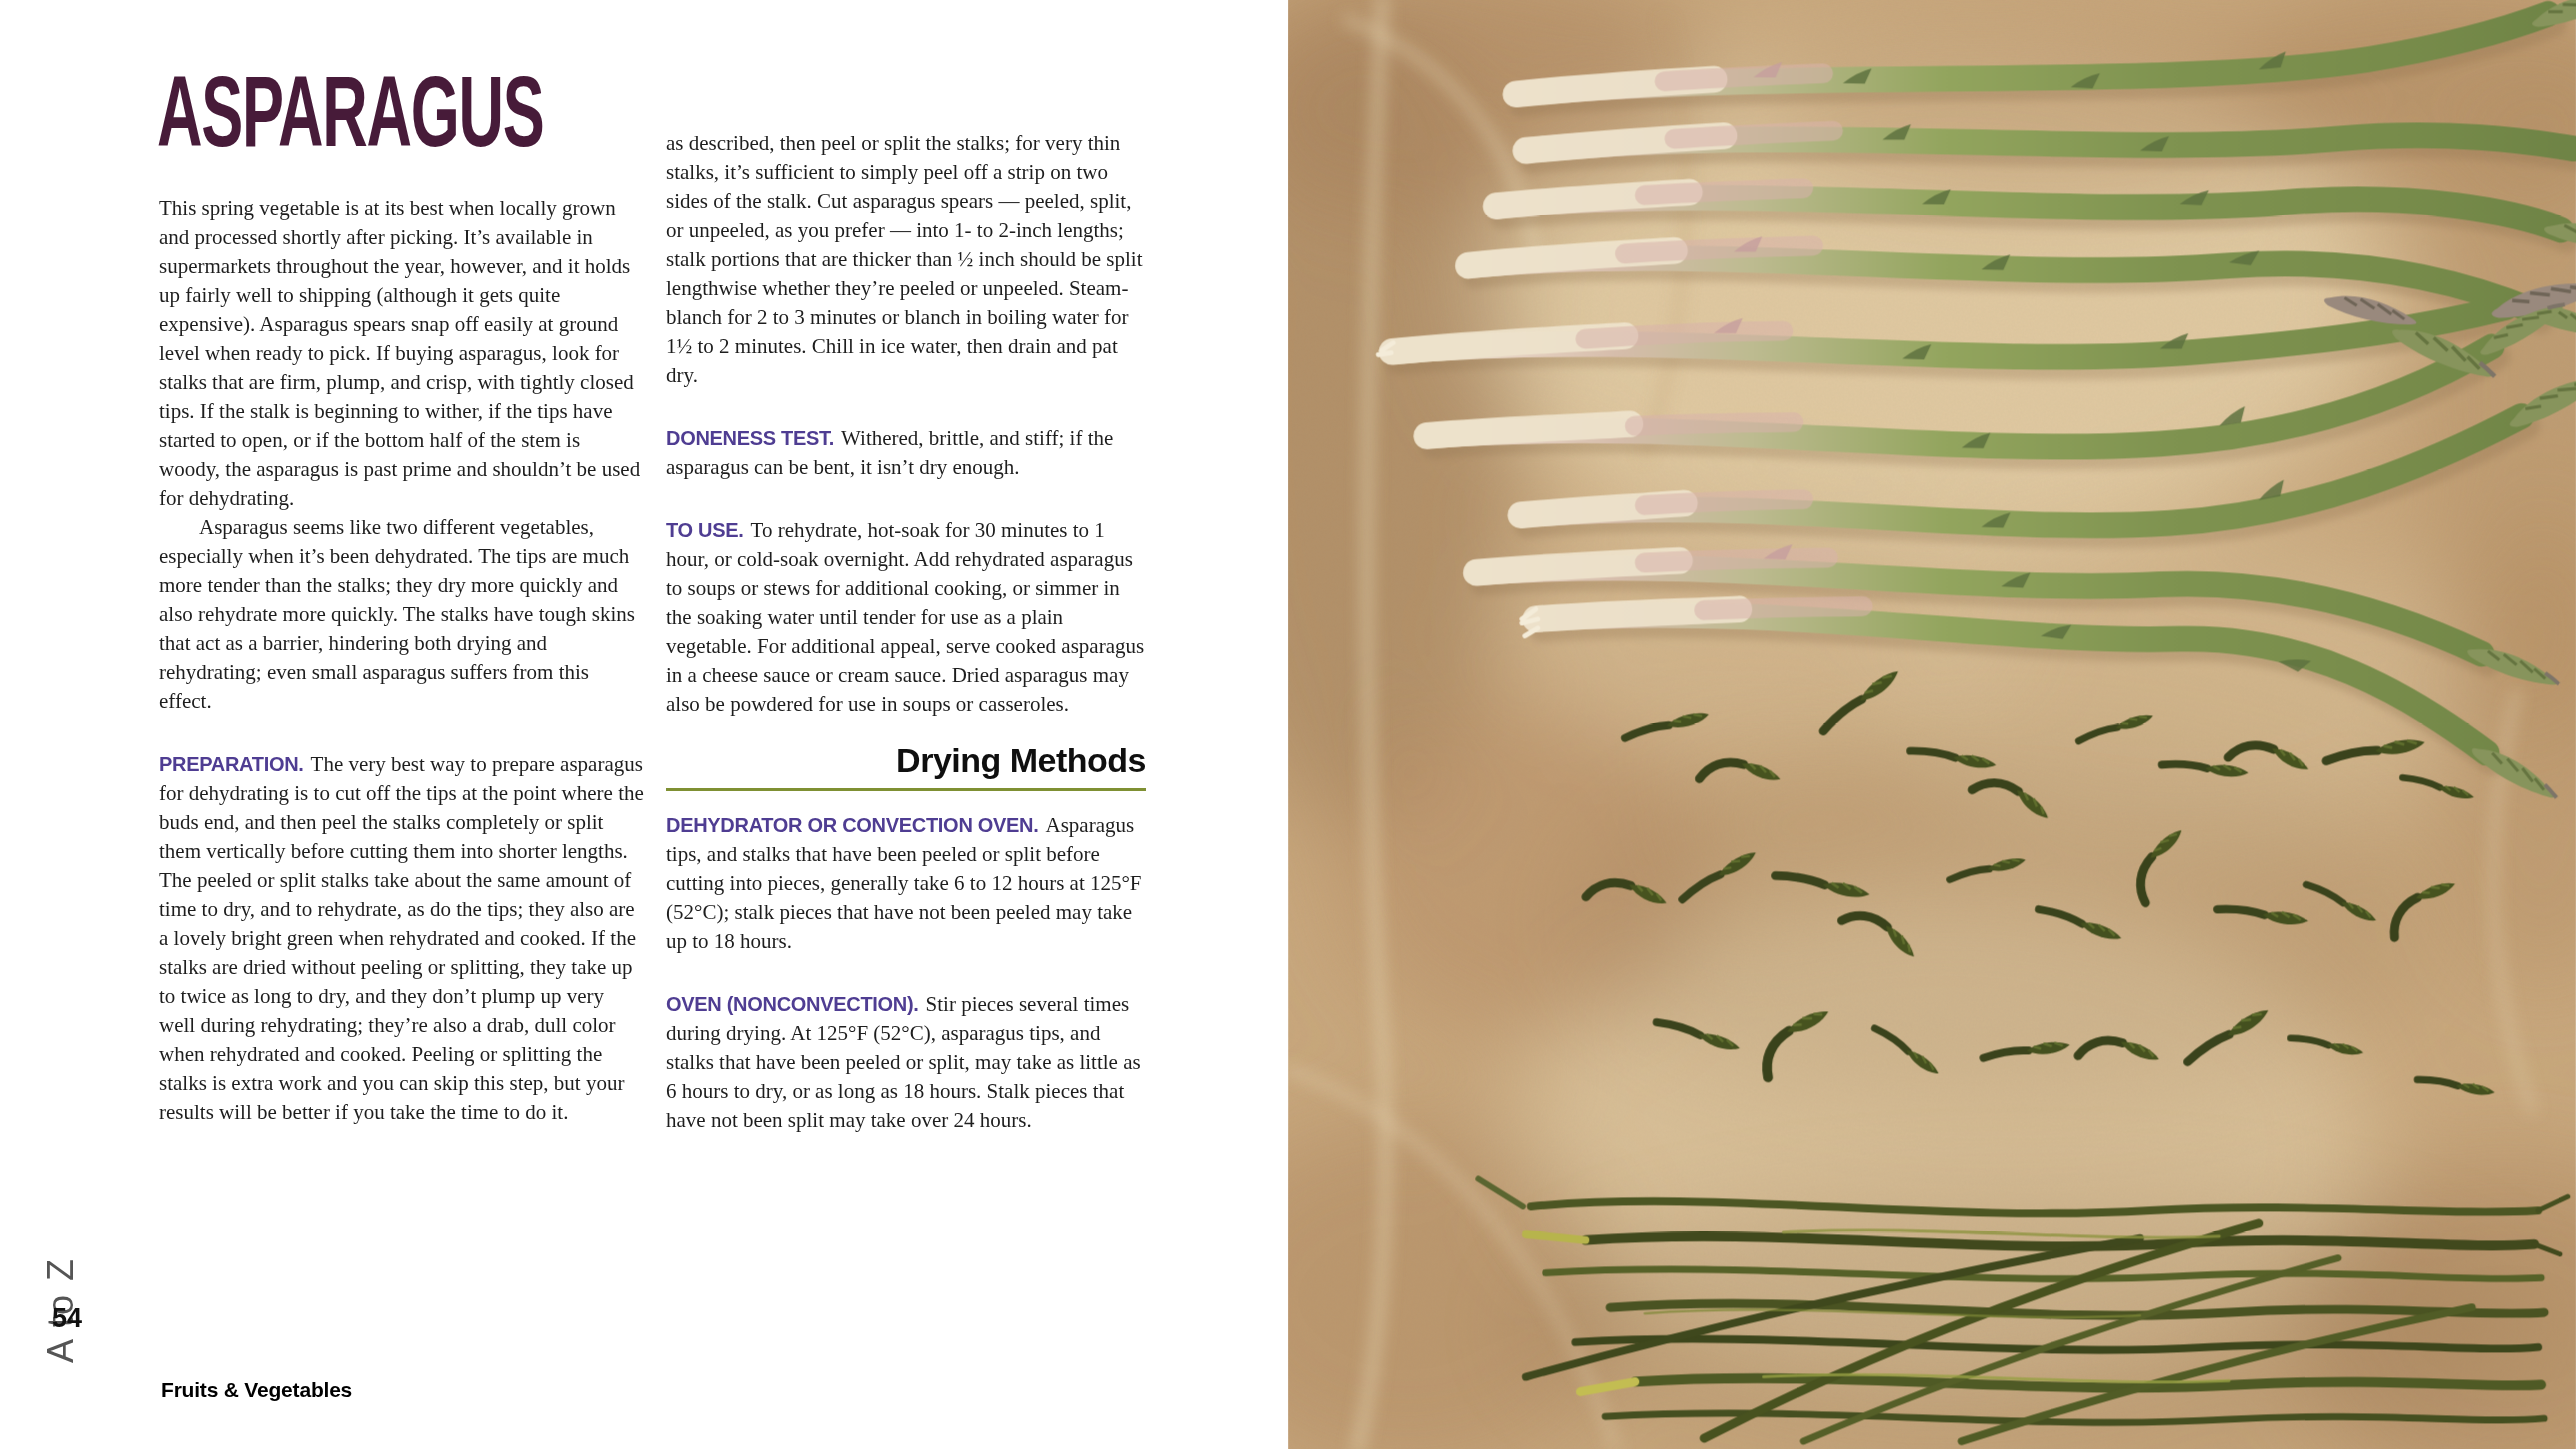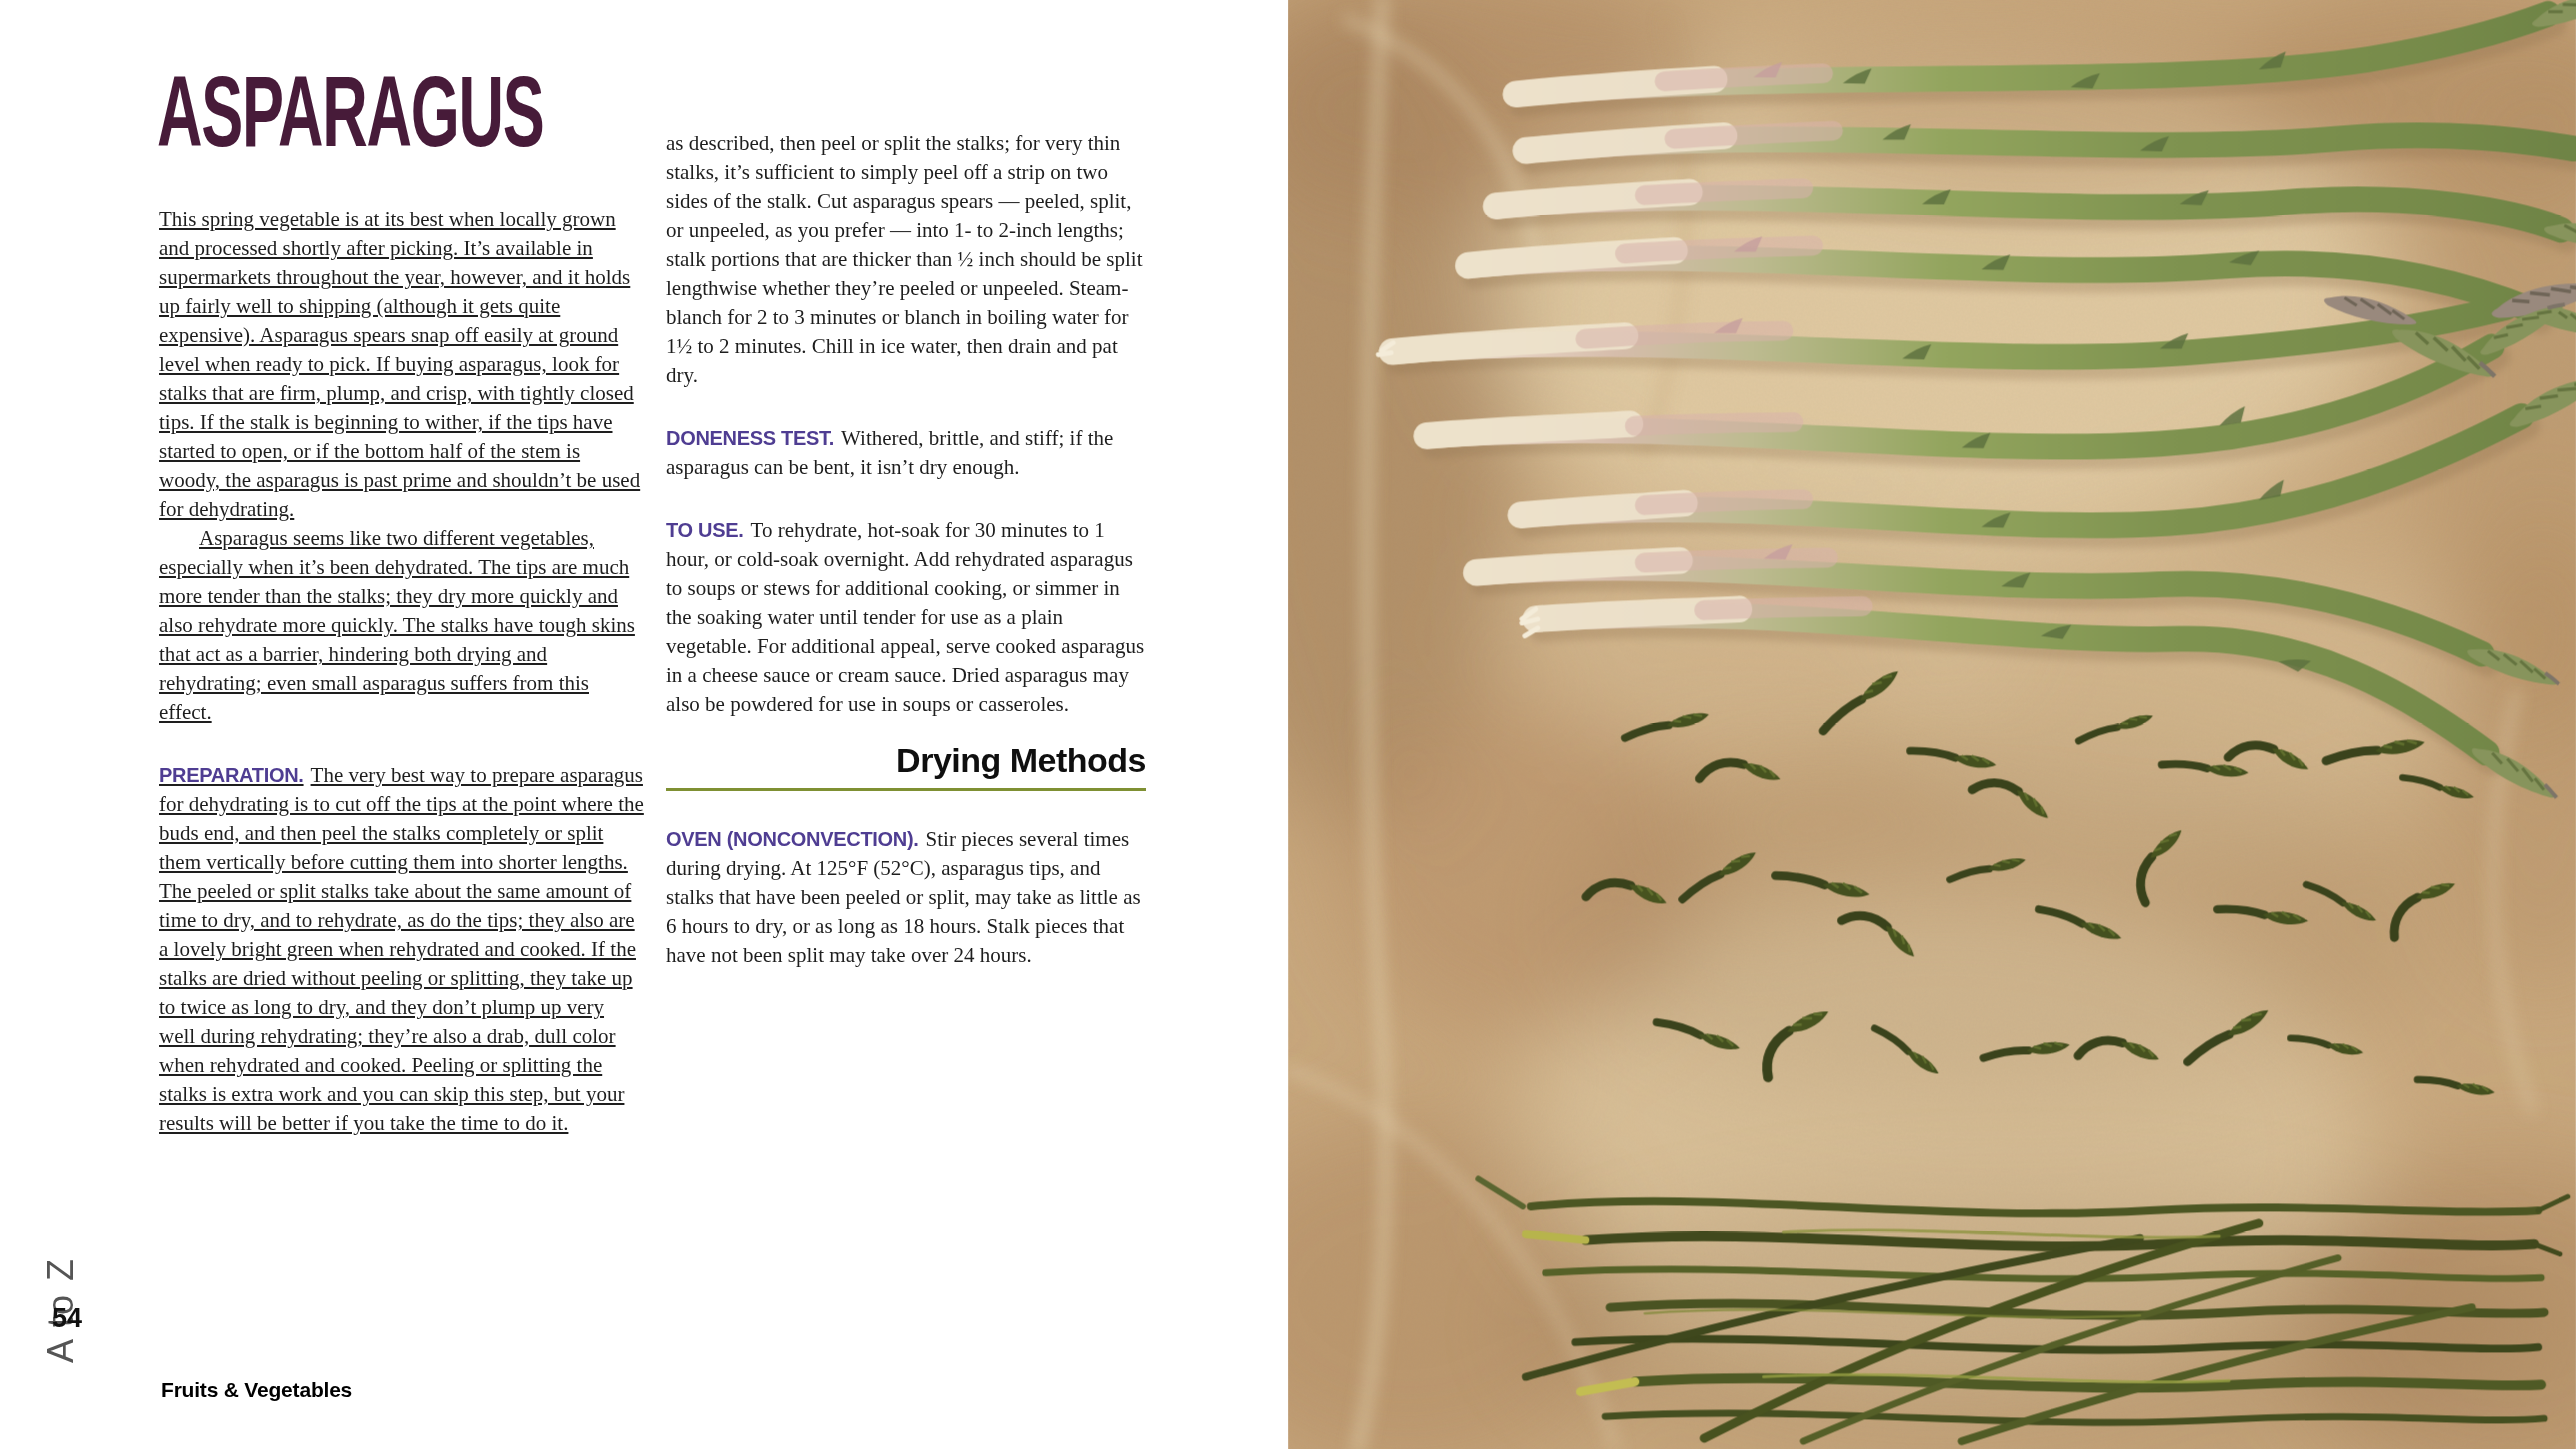--- a/index.html
+++ b/index.html
@@ -12,21 +12,21 @@
   .page-right{position:absolute;left:1288px;top:0;width:1288px;height:1449px;}
 
   h1.title{
     position:absolute;left:157px;top:61px;margin:0;
     font-family:"Liberation Sans","DejaVu Sans",sans-serif;font-weight:700;
     font-size:100px;line-height:1;color:#471b39;letter-spacing:-2px;
     transform:scaleX(.63);transform-origin:0 0;white-space:nowrap;
   }
 
   .col{position:absolute;font-size:21px;line-height:29px;color:#1e1e1e;}
-  .col1{left:159px;top:205px;width:485px;text-decoration:underline;}
+  .col1{left:159px;top:194px;width:485px;}
   .col2{left:666px;top:129px;width:480px;}
   .col p{margin:0;}
   p.indent{text-indent:40px;}
   p.sect{margin-top:34px;}
   .label{
     font-family:"Liberation Sans","DejaVu Sans",sans-serif;font-weight:700;
     font-size:20px;color:#4f3d92;letter-spacing:-0.3px;margin-right:7px;
   }
   h2.drying{
     margin:23px 0 0 0;font-family:"Liberation Sans","DejaVu Sans",sans-serif;
@@ -63,20 +63,21 @@
       <p class="indent">Asparagus seems like two different vegetables, especially when it’s been dehydrated. The tips are much more tender than the stalks; they dry more quickly and also rehydrate more quickly. The stalks have tough skins that act as a barrier, hindering both drying and rehydrating; even small asparagus suffers from this effect.</p>
       <p class="sect"><span class="label">PREPARATION.</span><span>The very best way to prepare asparagus for dehydrating is to cut off the tips at the point where the buds end, and then peel the stalks completely or split them vertically before cutting them into shorter lengths. The peeled or split stalks take about the same amount of time to dry, and to rehydrate, as do the tips; they also are a lovely bright green when rehydrated and cooked. If the stalks are dried without peeling or splitting, they take up to twice as long to dry, and they don’t plump up very well during rehydrating; they’re also a drab, dull color when rehydrated and cooked. Peeling or splitting the stalks is extra work and you can skip this step, but your results will be better if you take the time to do it.</span></p>
     </div>
 
     <div class="col col2">
       <p>as described, then peel or split the stalks; for very thin stalks, it’s sufficient to simply peel off a strip on two sides of the stalk. Cut asparagus spears — peeled, split, or unpeeled, as you prefer — into 1- to 2-inch lengths; stalk portions that are thicker than ½ inch should be split lengthwise whether they’re peeled or unpeeled. Steam-blanch for 2 to 3 minutes or blanch in boiling water for 1½ to 2 minutes. Chill in ice water, then drain and pat dry.</p>
       <p class="sect"><span class="label">DONENESS TEST.</span><span>Withered, brittle, and stiff; if the asparagus can be bent, it isn’t dry enough.</span></p>
       <p class="sect"><span class="label">TO USE.</span><span>To rehydrate, hot-soak for 30 minutes to 1 hour, or cold-soak overnight. Add rehydrated asparagus to soups or stews for additional cooking, or simmer in the soaking water until tender for use as a plain vegetable. For additional appeal, serve cooked asparagus in a cheese sauce or cream sauce. Dried asparagus may also be powdered for use in soups or casseroles.</span></p>
       <h2 class="drying">Drying Methods</h2>
       <div class="rule"></div>
+      <p class="after-rule"><span class="label">DEHYDRATOR OR CONVECTION OVEN.</span><span>Asparagus tips, and stalks that have been peeled or split before cutting into pieces, generally take 6 to 12 hours at 125°F (52°C); stalk pieces that have not been peeled may take up to 18 hours.</span></p>
       <p class="sect"><span class="label">OVEN (NONCONVECTION).</span><span>Stir pieces several times during drying. At 125°F (52°C), asparagus tips, and stalks that have been peeled or split, may take as little as 6 hours to dry, or as long as 18 hours. Stalk pieces that have not been split may take over 24 hours.</span></p>
     </div>
 
     <span class="edge-label">A to Z</span>
     <span class="footer-num">54</span>
     <span class="footer-chapter">Fruits &amp; Vegetables</span>
   </div>
 
   <div class="page-right">
     <svg width="1288" height="1449" viewBox="0 0 1300 1463">

